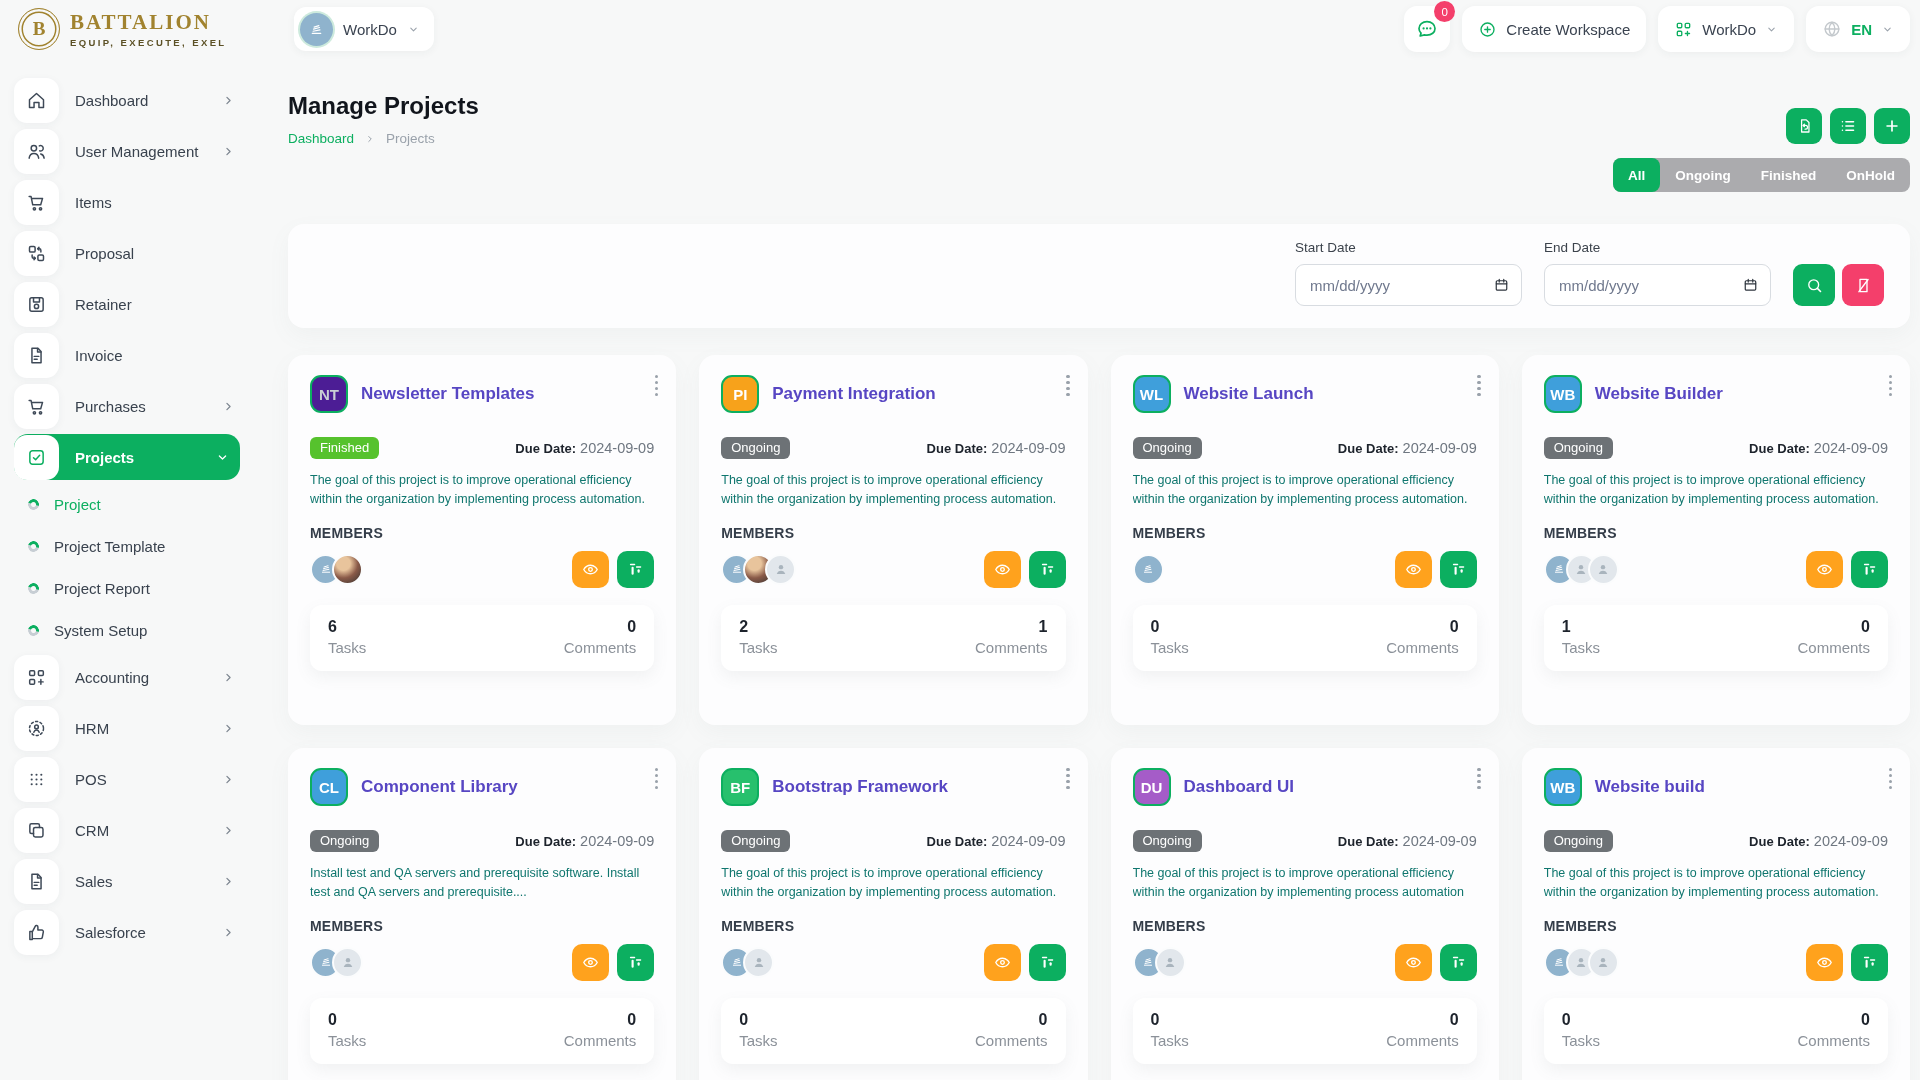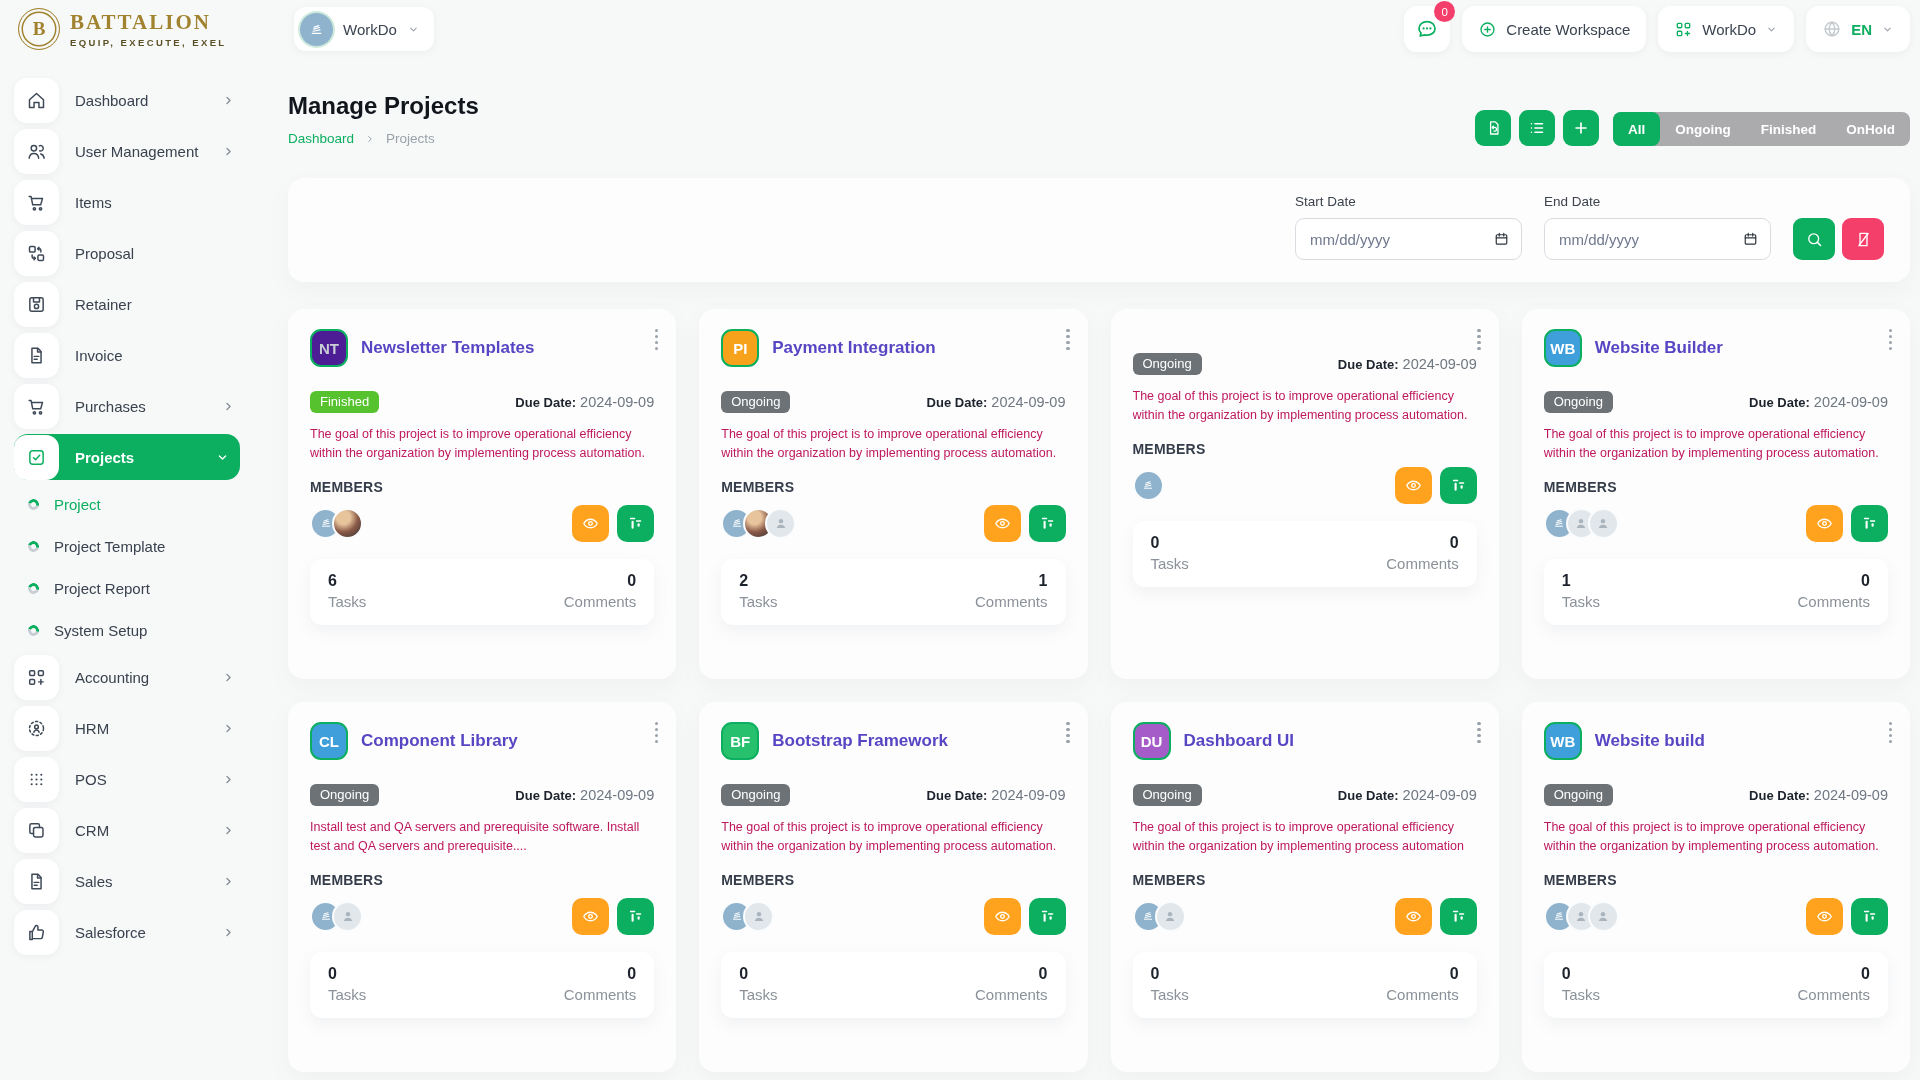--- a/index.html
+++ b/index.html
@@ -61,21 +61,21 @@
   .side-sub.active{ color:var(--green); }
 
   
   .main{ position:absolute; left:260px; top:58px; right:0; bottom:0; padding:0 10px 0 28px; }
   .page-head{ display:flex; justify-content:space-between; margin-top:34px; }
   .page-title{ font-size:24px; font-weight:bold; color:#11151c; }
   .breadcrumb{ display:flex; align-items:center; gap:10px; margin-top:11px; font-size:13.5px; }
   .crumb-link{ color:var(--green); cursor:pointer; }
   .crumb-sep svg{ width:12px; height:12px; color:#9aa2ab; }
   .crumb-current{ color:#9aa2ab; }
-  .head-right{ display:flex; flex-direction:row; align-items:flex-end; gap:14px; margin-top:16px; }
+  .head-right{ display:flex; flex-direction:column; align-items:flex-end; gap:14px; margin-top:16px; }
   .action-row{ display:flex; gap:8px; }
   .sq-btn{ width:36px; height:36px; border-radius:9px; background:var(--green); border:none; cursor:pointer;
     color:#fff; display:flex; align-items:center; justify-content:center; }
   .sq-btn svg{ width:18px; height:18px; }
   .tab-bar{ background:var(--tabgray); border-radius:8px; height:34px; display:flex; }
   .tab{ padding:0 15px; display:flex; align-items:center; color:#fff; font-weight:bold; font-size:13.5px; cursor:pointer; }
   .tab.active{ background:var(--green); border-radius:8px; }
 
   .filter-panel{ margin-top:32px; background:#fdfdfe; border-radius:16px; box-shadow:0 8px 22px rgba(120,130,140,.06);
     padding:16px 26px 22px; display:flex; justify-content:flex-end; align-items:flex-end; gap:22px; }
@@ -102,21 +102,21 @@
     display:flex; flex-direction:column; gap:2.6px; padding:6px; }
   .kebab i{ width:3.4px; height:3.4px; border-radius:50%; background:#99a1aa; }
   .card-head{ display:flex; align-items:center; gap:13px; }
   .card-avatar{ width:38px; height:38px; border-radius:11px; border:2px solid var(--green); flex-shrink:0;
     display:flex; align-items:center; justify-content:center; font-weight:bold; font-size:15px; }
   .card-title{ font-size:17px; font-weight:bold; color:var(--purple); cursor:pointer; text-decoration:none; }
   .card-meta{ display:flex; justify-content:space-between; align-items:center; margin-top:24px; }
   .badge{ color:#fff; font-size:13px; padding:3px 10px 4px; border-radius:6px; }
   .due{ font-size:14.5px; color:#6f7781; }
   .due b{ color:#1d232c; font-size:13px; }
-  .card-desc{ margin-top:12px; font-size:12.5px; line-height:1.55; color:#be185d; max-height:60px; overflow:hidden; }
+  .card-desc{ margin-top:12px; font-size:12.5px; line-height:1.55; color:#0f766e; max-height:60px; overflow:hidden; }
   .members-label{ margin-top:15px; font-size:14px; font-weight:bold; color:#343d49; letter-spacing:.2px; }
   .members-row{ display:flex; justify-content:space-between; align-items:center; margin-top:10px; }
   .avatars{ display:flex; }
   .m-av{ width:31px; height:31px; border-radius:50%; border:2px solid #fbfcfd; margin-right:-9px;
     display:flex; align-items:center; justify-content:center; }
   .m-av.logo{ background:#8fb3cd; color:#fff; }
   .m-av.photo{ background:radial-gradient(circle at 35% 28%, #e8c49c 0 26%, #8a5a48 55%, #32302f 100%); }
   .m-av.placeholder{ background:#e2e7ec; color:#a9b4bd; }
   .m-av svg{ width:16px; height:16px; }
   .card-actions{ display:flex; gap:8px; }
@@ -650,20 +650,24 @@
           </div>
         </div>
       </article>
       <article class="card">
         <button class="kebab">
           <i></i>
           <i></i>
           <i></i>
           <i></i>
         </button>
+        <div class="card-head">
+          <span class="card-avatar" style="background:#3f9fdb;color:#ffffff">WL</span>
+          <a class="card-title">Website Launch</a>
+        </div>
         <div class="card-meta">
           <span class="badge" style="background:#6d7276">Ongoing</span>
           <span class="due"><b>Due Date:</b> <span>2024-09-09</span></span>
         </div>
         <p class="card-desc">The goal of this project is to improve operational efficiency within the organization by implementing process automation.</p>
         <div class="members-label">MEMBERS</div>
         <div class="members-row">
           <div class="avatars">
             <span class="m-av logo">
               <span>

